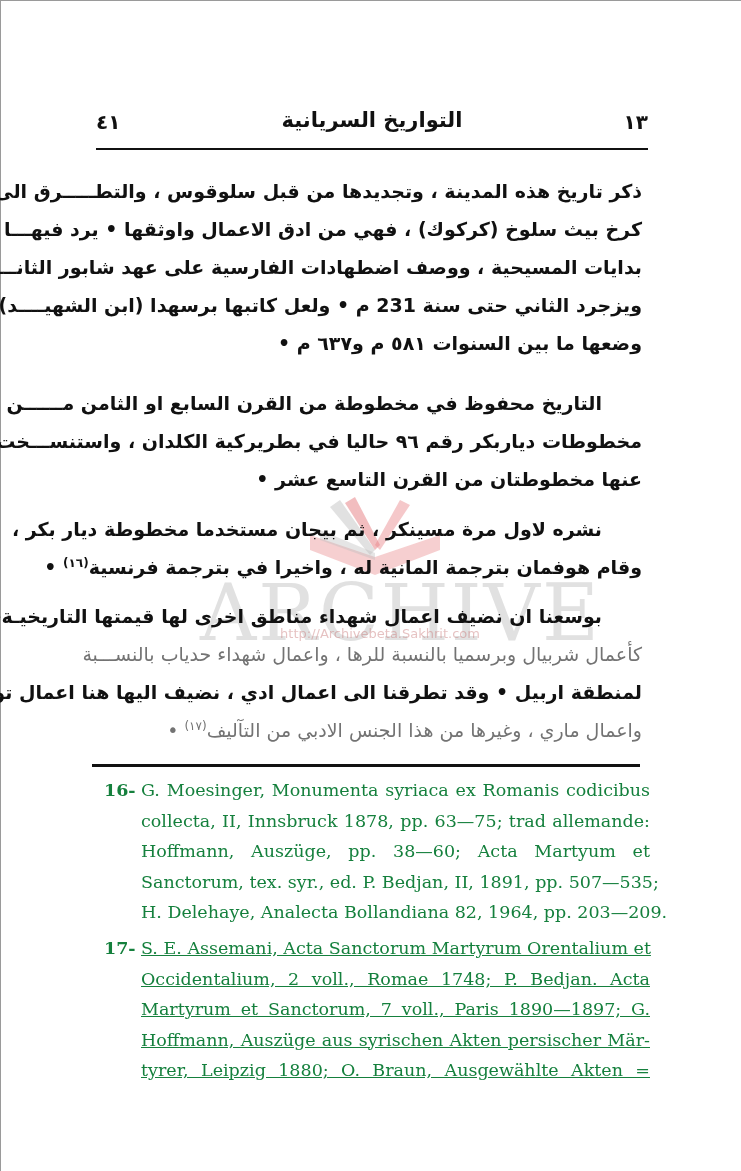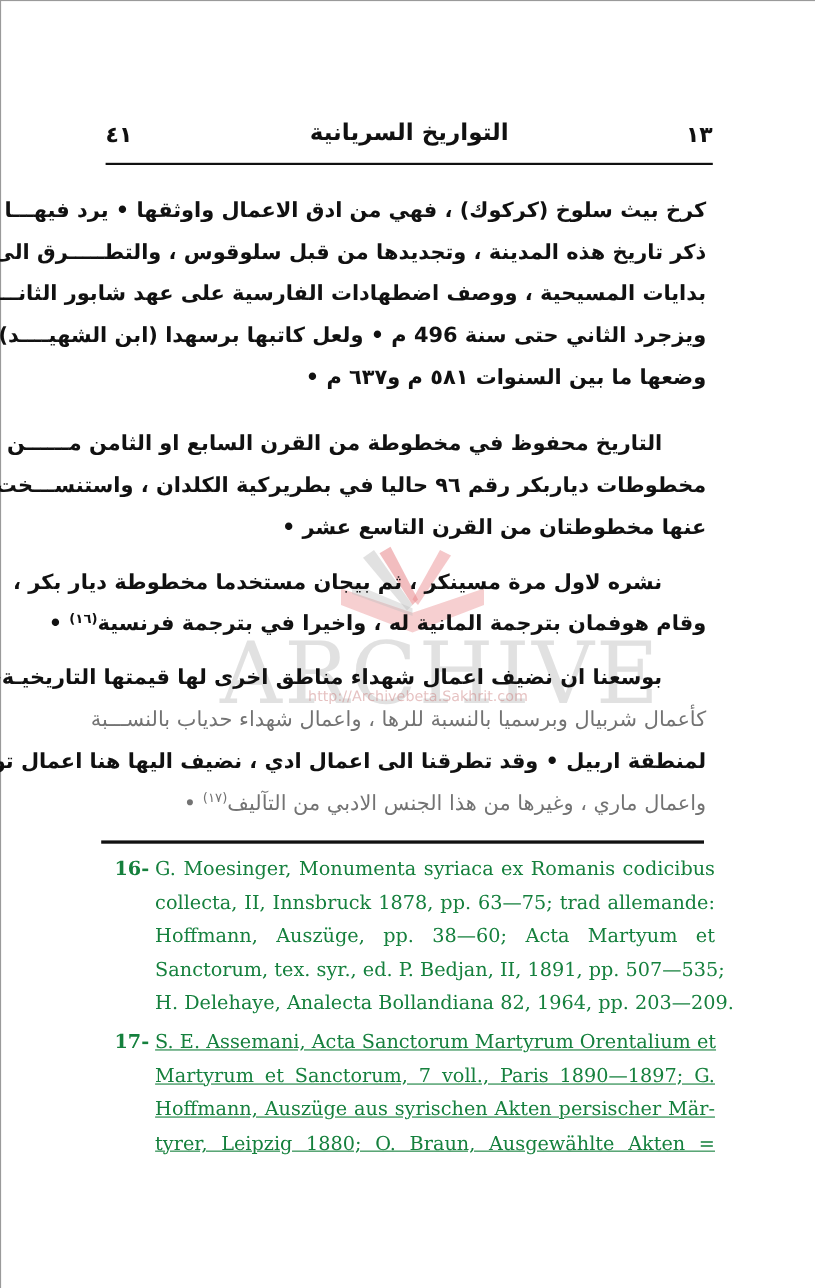--- a/index.html
+++ b/index.html
@@ -79,24 +79,24 @@
 </div>
 
 <div class="running-header">
   <span class="rh-page-arabic">١٣</span>
   <span class="rh-title">التواريخ السريانية</span>
   <span class="rh-page-left">٤١</span>
 </div>
 <div class="rule-header"></div>
 
 <div class="arabic-body para-1">
+  <span class="line">ذكر تاريخ هذه المدينة ، وتجديدها من قبل سلوقوس ، والتطـــــرق الى</span>
   <span class="line">كرخ بيث سلوخ (كركوك) ، فهي من ادق الاعمال واوثقها • يرد فيهـــا</span>
-  <span class="line">ذكر تاريخ هذه المدينة ، وتجديدها من قبل سلوقوس ، والتطـــــرق الى</span>
   <span class="line">بدايات المسيحية ، ووصف اضطهادات الفارسية على عهد شابور الثانـــي</span>
-  <span class="line">ويزجرد الثاني حتى سنة 496 م • ولعل كاتبها برسهدا (ابن الشهيــــد)</span>
+  <span class="line">ويزجرد الثاني حتى سنة 231 م • ولعل كاتبها برسهدا (ابن الشهيــــد)</span>
   <span class="line last">وضعها ما بين السنوات ٥٨١ م و٦٣٧ م •</span>
 </div>
 
 <div class="arabic-body para-2">
   <span class="line indent">التاريخ محفوظ في مخطوطة من القرن السابع او الثامن مــــــن</span>
   <span class="line">مخطوطات دياربكر رقم ٩٦ حاليا في بطريركية الكلدان ، واستنســـخت</span>
   <span class="line last">عنها مخطوطتان من القرن التاسع عشر •</span>
 </div>
 
 <div class="arabic-body para-3">
@@ -121,17 +121,18 @@
     <span class="fn-line">Hoffmann,  Auszüge,  pp.  38—60;  Acta  Martyum   et</span>
     <span class="fn-line">Sanctorum, tex. syr., ed. P. Bedjan, II, 1891, pp. 507—535;</span>
     <span class="fn-line last">H. Delehaye, Analecta Bollandiana 82, 1964, pp. 203—209.</span>
   </div>
 </div>
 
 <div class="footnotes fn-17">
   <div class="footnote">
     <span class="fn-number">17-</span>
     <span class="fn-line">S. E. Assemani, Acta Sanctorum Martyrum Orentalium et</span>
+    <span class="fn-line">Occidentalium, 2  voll.,  Romae  1748;  P. Bedjan.  Acta</span>
     <span class="fn-line">Martyrum et Sanctorum,  7 voll., Paris  1890—1897;  G.</span>
     <span class="fn-line">Hoffmann, Auszüge aus syrischen Akten persischer  Mär-</span>
     <span class="fn-line last">tyrer,  Leipzig  1880;  O. Braun,  Ausgewählte Akten  =</span>
   </div>
 </div>
 
 </body></html>

